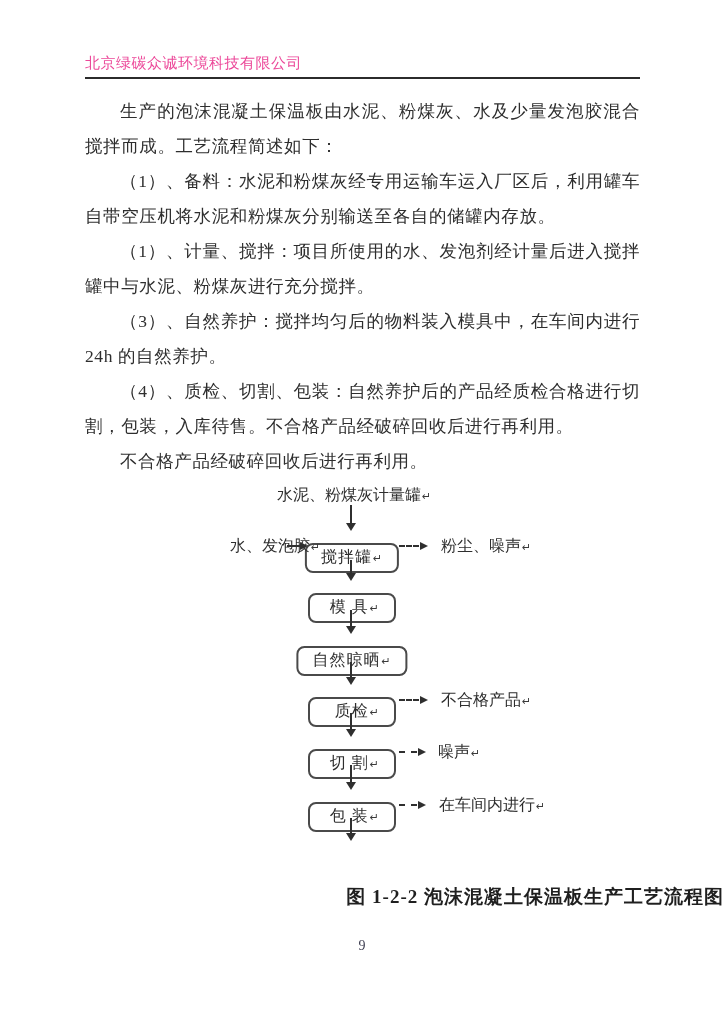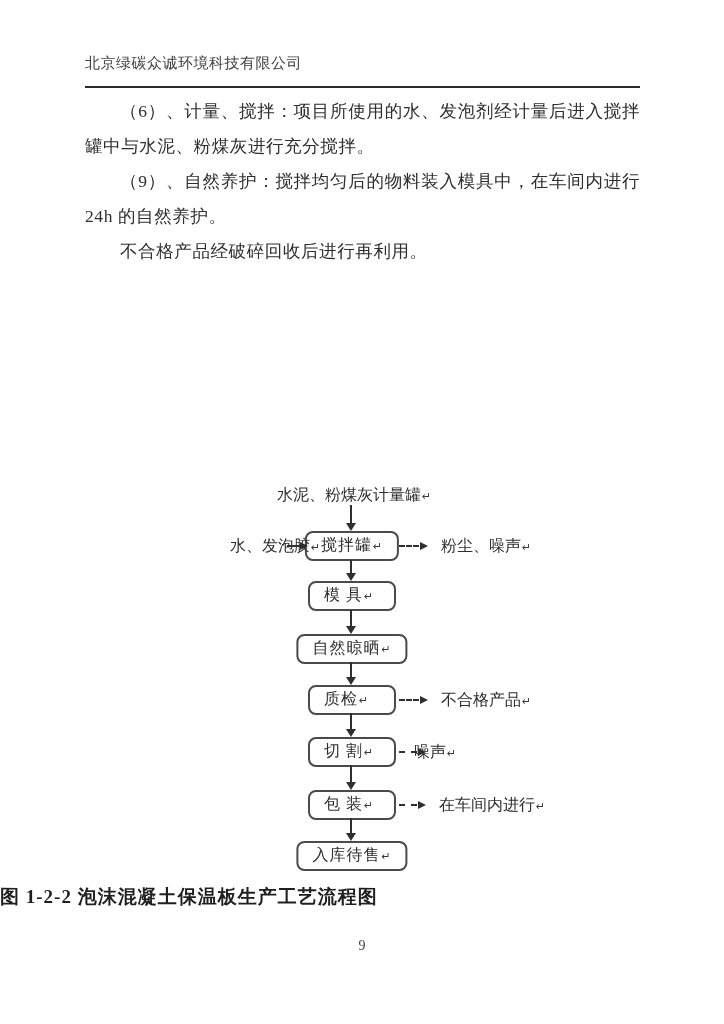--- a/index.html
+++ b/index.html
@@ -8,39 +8,39 @@
     width:724px;height:1024px;
     background:#ffffff;
     font-family:"Liberation Serif","DejaVu Serif",serif;
     color:#2e2e2e;
     overflow:hidden;
   }
   
   .header{
     position:absolute;left:85px;top:54px;width:555px;
     display:flex;justify-content:space-between;align-items:flex-end;
-    font-size:15px;letter-spacing:0.5px;color:#404040;
+    font-size:15px;letter-spacing:0.5px;color:#ec4899;
     border-bottom:2px solid #2b2b2b;
-    padding-bottom:13px;
+    padding-bottom:4px;
   }
   
   .body-text{
     position:absolute;left:85px;top:94px;width:555px;
     font-size:17.5px;line-height:35px;letter-spacing:0.6px;
     text-align:justify;
   }
   .body-text p{margin:0;text-indent:2em;}
   
   .flowchart{position:absolute;left:0;top:485px;width:577px;height:400px;font-size:16px;color:#2e2e2e;}
   .fc-toplabel{position:absolute;left:354px;top:0;transform:translateX(-50%);white-space:nowrap;}
   .fc-box{
     position:absolute;left:352px;transform:translateX(-50%);
     border:2px solid #4a4a4a;border-radius:8px;background:#fff;
-    padding:2px 14px;min-width:56px;text-align:left;
-    white-space:nowrap;line-height:20px;letter-spacing:1px;
+    padding:2px 14px;min-width:56px;text-align:right;
+    white-space:nowrap;line-height:20px;letter-spacing:1px;margin-top:12px;
   }
   .fc-side{position:absolute;white-space:nowrap;line-height:20px;margin-left:8px;}
   .pmark{font-family:"DejaVu Sans",sans-serif;font-size:11px;color:#3a3a3a;margin-left:1px;}
   .varrow{position:absolute;left:350px;width:2px;background:#2f2f2f;}
   .varrow::after{
     content:"";position:absolute;left:-4px;bottom:-8px;width:0;height:0;
     border-left:5px solid transparent;border-right:5px solid transparent;
     border-top:8px solid #2f2f2f;
   }
   .harrow{position:absolute;height:0;border-top:2px solid #2f2f2f;}
@@ -50,40 +50,43 @@
     border-left:8px solid #2f2f2f;
   }
   .darrow{position:absolute;width:20px;height:0;border-top:2px dashed #2f2f2f;}
   .darrow::after{
     content:"";position:absolute;right:-9px;top:-5px;width:0;height:0;
     border-top:4px solid transparent;border-bottom:4px solid transparent;
     border-left:8px solid #2f2f2f;
   }
   
   .caption{
-    position:absolute;left:0;top:884px;width:724px;text-align:left;
+    position:absolute;left:0;top:884px;width:724px;text-align:right;
     font-weight:bold;font-size:19px;letter-spacing:1px;color:#1f1f1f;
   }
   .page-num{
     position:absolute;left:0;top:938px;width:724px;text-align:center;
     font-size:14px;color:#3f3f52;
   }
 </style>
 </head>
 <body>
 
 <div class="page">
 
   <div class="header">
     <span>北京绿碳众诚环境科技有限公司</span>
   </div>
 
   <div class="body-text">
-    <p>（6）、计量、搅拌：项目所使用的水、发泡剂经计量后进入搅拌罐中与水泥、粉煤灰进行充分搅拌。</p>
-    <p>（9）、自然养护：搅拌均匀后的物料装入模具中，在车间内进行 24h 的自然养护。</p>
+    <p>生产的泡沫混凝土保温板由水泥、粉煤灰、水及少量发泡胶混合搅拌而成。工艺流程简述如下：</p>
+    <p>（1）、备料：水泥和粉煤灰经专用运输车运入厂区后，利用罐车自带空压机将水泥和粉煤灰分别输送至各自的储罐内存放。</p>
+    <p>（1）、计量、搅拌：项目所使用的水、发泡剂经计量后进入搅拌罐中与水泥、粉煤灰进行充分搅拌。</p>
+    <p>（3）、自然养护：搅拌均匀后的物料装入模具中，在车间内进行 24h 的自然养护。</p>
+    <p>（4）、质检、切割、包装：自然养护后的产品经质检合格进行切割，包装，入库待售。不合格产品经破碎回收后进行再利用。</p>
     <p>不合格产品经破碎回收后进行再利用。</p>
   </div>
 
   <div class="flowchart">
 
     <div class="fc-toplabel">
       <span>水泥、粉煤灰计量罐</span><span class="pmark">↵</span>
     </div>
 
     <div class="varrow" style="top:20px;height:18px"></div>
@@ -123,39 +126,36 @@
     <div class="fc-side" style="left:433px;top:205px">
       <span>不合格产品</span><span class="pmark">↵</span>
     </div>
 
     <div class="varrow" style="top:228px;height:16px"></div>
 
     <div class="fc-box" style="top:252px">
       <span>切 割</span><span class="pmark">↵</span>
     </div>
     <div class="darrow" style="left:399px;top:266px;width:18px"></div>
-    <div class="fc-side" style="left:406px;top:257px">
+    <div class="fc-side" style="left:430px;top:257px">
       <span>噪声</span><span class="pmark">↵</span>
     </div>
 
     <div class="varrow" style="top:280px;height:17px"></div>
 
     <div class="fc-box" style="top:305px">
       <span>包 装</span><span class="pmark">↵</span>
     </div>
     <div class="darrow" style="left:399px;top:319px;width:18px"></div>
     <div class="fc-side" style="left:431px;top:310px">
       <span>在车间内进行</span><span class="pmark">↵</span>
     </div>
 
     <div class="varrow" style="top:333px;height:15px"></div>
 
-    <div class="fc-box" style="top:356px">
-      <span>入库待售</span><span class="pmark">↵</span>
-    </div>
 
   </div>
 
   <div class="caption">图 1-2-2 泡沫混凝土保温板生产工艺流程图</div>
 
   <div class="page-num">9</div>
 
 </div>
 
 </body></html>

